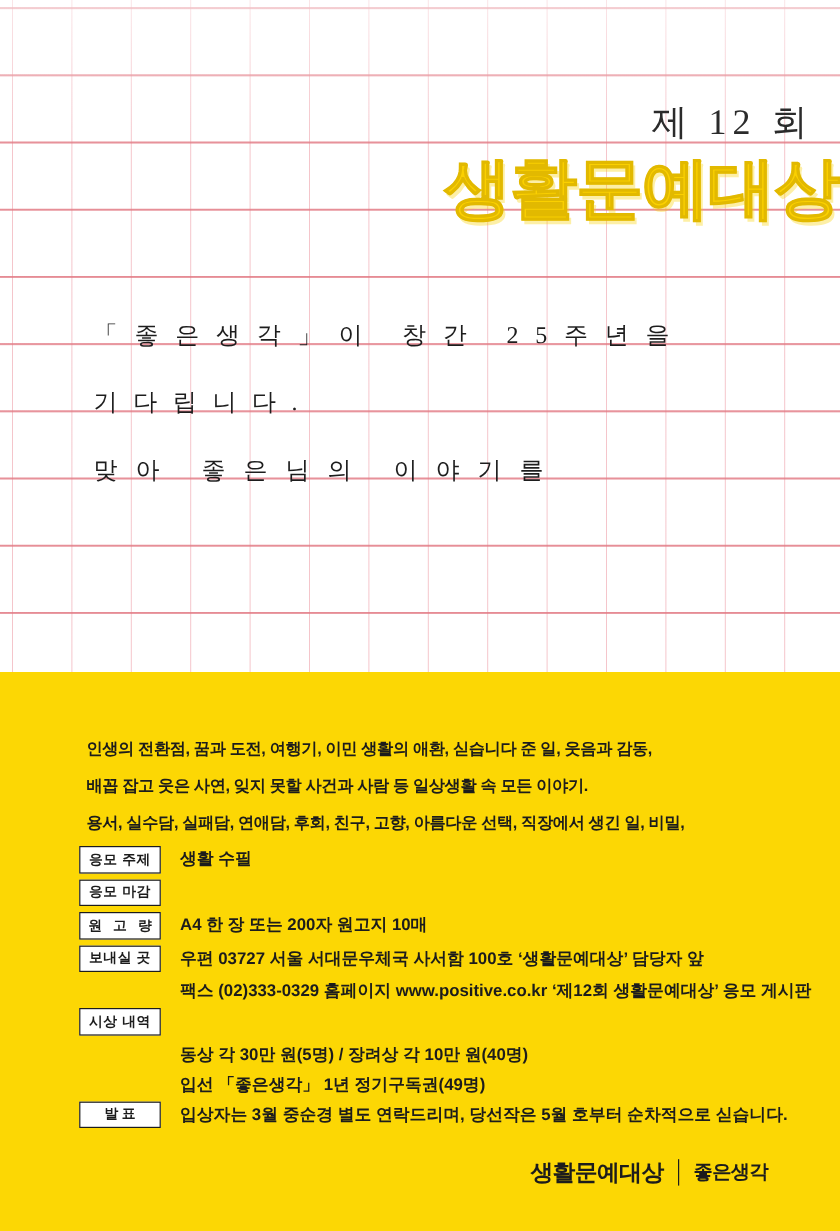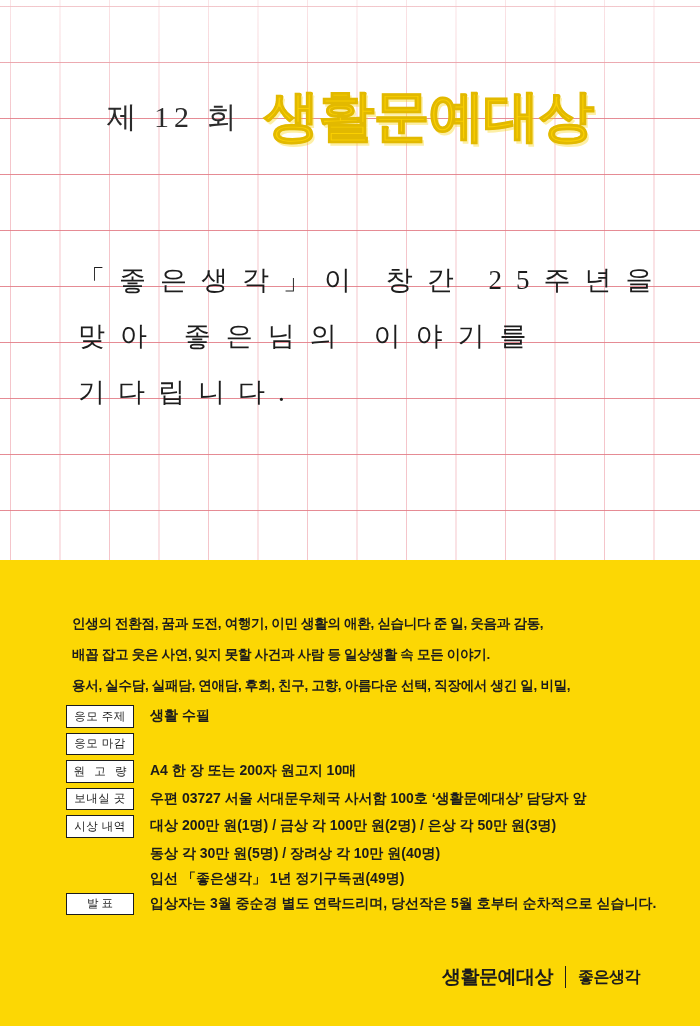--- a/index.html
+++ b/index.html
@@ -56,20 +56,21 @@
   }
 
   
   .title-row {
     position: absolute;
     left: 0; top: 88px;
     width: 700px;
     display: flex;
     align-items: flex-end;
     justify-content: center;
+    flex-direction: column;
   }
   .title-pre {
     font-family: "Liberation Serif", serif;
     font-size: 30px;
     letter-spacing: 5px;
     color: #2b2b2b;
     margin-right: 22px;
     transform: translateY(-6px);
     white-space: nowrap;
   }
@@ -88,21 +89,21 @@
   
   .hand {
     position: absolute;
     left: 78px;
     top: 252px;
     width: 560px;
     font-family: "Liberation Serif", serif;
     color: #1d1d1d;
   }
   .hand-line {
-    font-size: 27px;
+    font-size: 20px;
     letter-spacing: 14px;
     line-height: 56px;
     white-space: nowrap;
   }
   .hand-line.l2 { letter-spacing: 15px; }
   .hand-line.l3 { letter-spacing: 13px; }
 
   
   .yellow {
     position: absolute;
@@ -137,21 +138,21 @@
     align-items: flex-start;
     margin-bottom: 5px;
   }
   .label {
     flex: 0 0 68px;
     box-sizing: border-box;
     background: #ffffff;
     border: 1px solid #1c1c1c;
     color: #1c1c1c;
     font-size: 11.5px;
-    font-weight: 400;
+    font-weight: 700;
     text-align: center;
     padding: 2.5px 0 3px;
     letter-spacing: 0.5px;
     white-space: nowrap;
   }
   .label.sp { letter-spacing: 3px; text-indent: 3px; }
   .label.blank {
     background: transparent;
     border: 1px solid transparent;
   }
@@ -202,22 +203,22 @@
     <div class="paper-fade"></div>
   </div>
 
   <div class="title-row">
     <span class="title-pre">제 12 회</span>
     <span class="title-main">생활문예대상</span>
   </div>
 
   <div class="hand">
     <div class="hand-line l1">「좋은생각」이 창간 25주년을</div>
+    <div class="hand-line l3">기다립니다.</div>
     <div class="hand-line l2">맞아 좋은님의 이야기를</div>
-    <div class="hand-line l3">기다립니다.</div>
   </div>
 
   <div class="yellow">
 
     <div class="intro">
       <div>인생의 전환점, 꿈과 도전, 여행기, 이민 생활의 애환, 싣습니다 준 일, 웃음과 감동,</div>
       <div>배꼽 잡고 웃은 사연, 잊지 못할 사건과 사람 등 일상생활 속 모든 이야기.</div>
       <div>용서, 실수담, 실패담, 연애담, 후회, 친구, 고향, 아름다운 선택, 직장에서 생긴 일, 비밀,</div>
     </div>
 
@@ -234,24 +235,27 @@
 
       <div class="info-row">
         <div class="label sp">원 고 량</div>
         <div class="value">A4 한 장 또는 200자 원고지 10매</div>
       </div>
 
       <div class="info-row">
         <div class="label">보내실 곳</div>
         <div class="value">우편   03727 서울 서대문우체국 사서함 100호 ‘생활문예대상’ 담당자 앞</div>
       </div>
+      <div class="info-row">
+        <div class="label blank"></div>
+        <div class="value">팩스 (02)333-0329   홈페이지 www.positive.co.kr ‘제12회 생활문예대상’ 응모 게시판</div>
+      </div>
 
       <div class="info-row">
         <div class="label">시상 내역</div>
-        <div class="value">대상 200만 원(1명) / 금상 각 100만 원(2명) / 은상 각 50만 원(3명)</div>
       </div>
       <div class="info-row">
         <div class="label blank"></div>
         <div class="value">동상 각 30만 원(5명) / 장려상 각 10만 원(40명)</div>
       </div>
       <div class="info-row">
         <div class="label blank"></div>
         <div class="value">입선 「좋은생각」 1년 정기구독권(49명)</div>
       </div>
 

